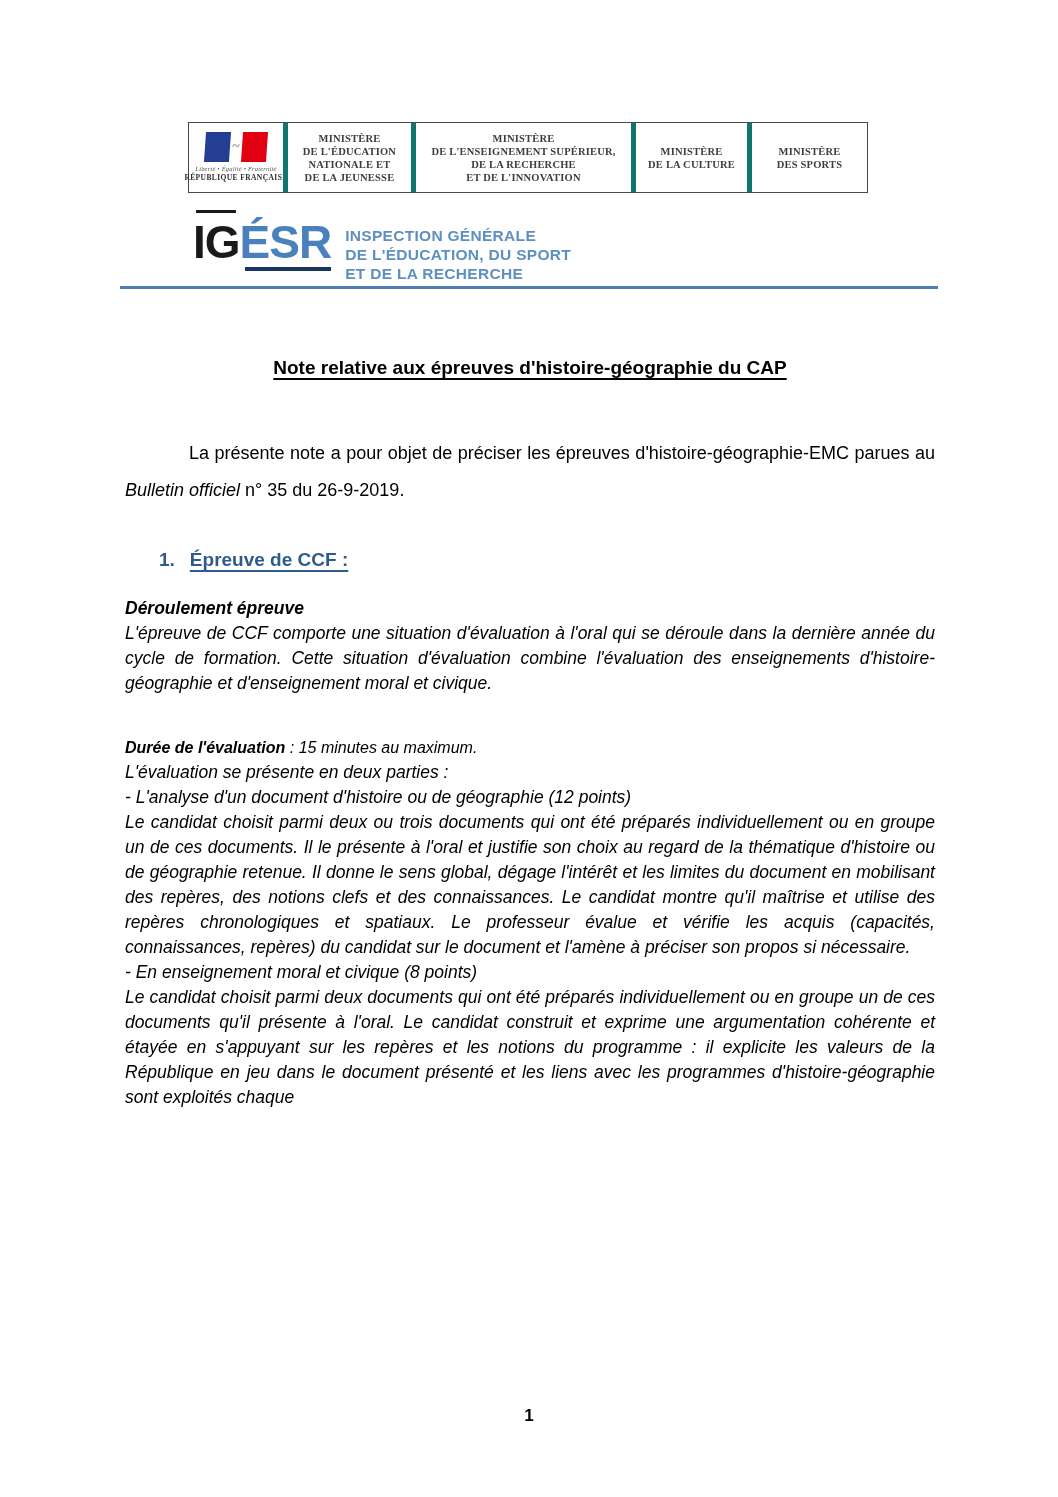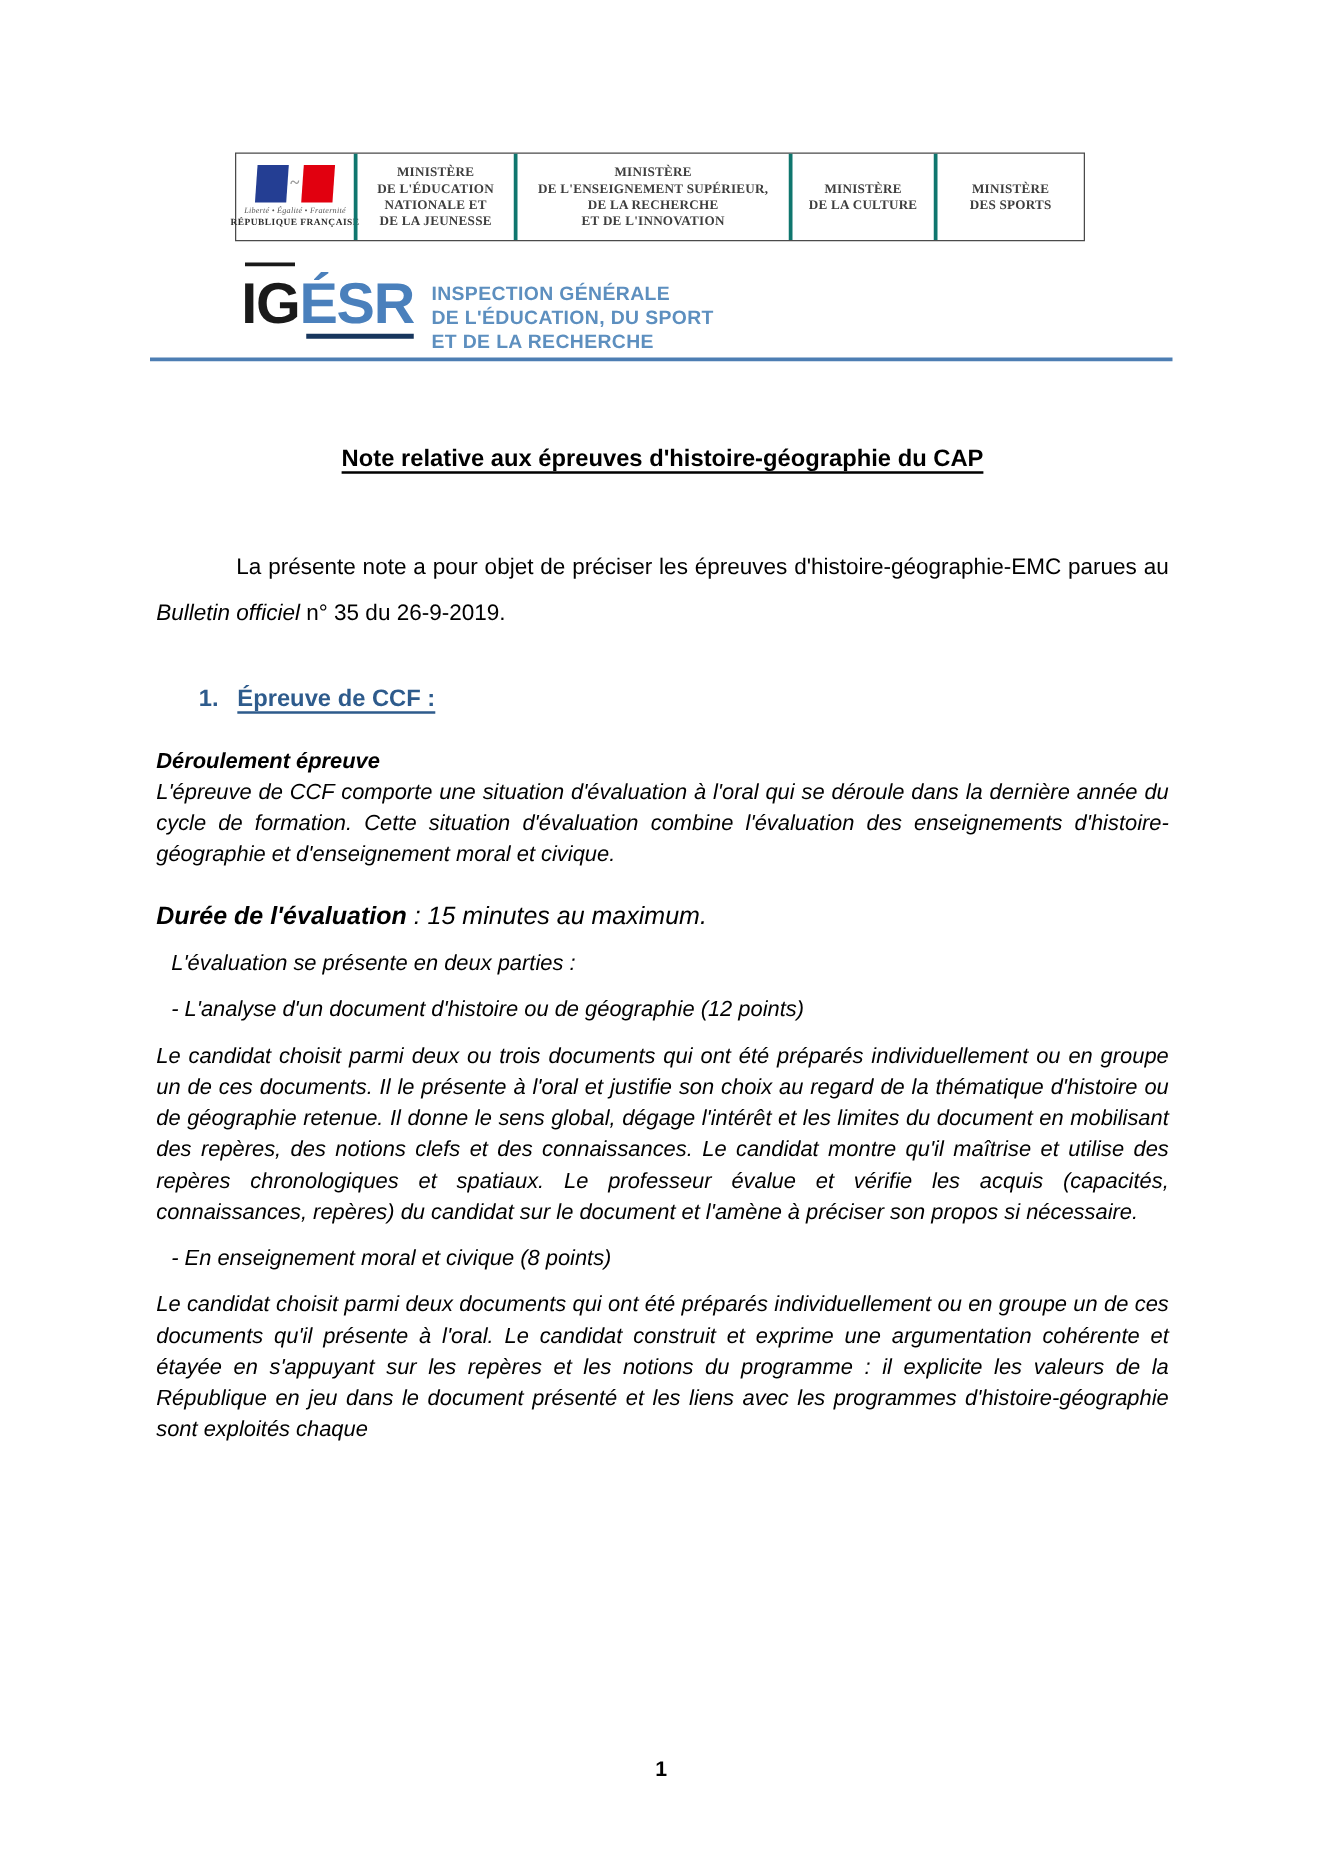--- a/index.html
+++ b/index.html
@@ -32,21 +32,21 @@
     text-align: center;
     font-family: "Liberation Serif", serif;
     font-size: 10.5px;
     line-height: 13px;
     font-weight: bold;
     color: #3d3d3d;
     letter-spacing: 0.2px;
     white-space: pre-line;
     box-sizing: border-box;
   }
-  .m-cell + .m-cell { border-left: 3px solid #0f766e; }
+  .m-cell + .m-cell { border-left: 5px solid #0f766e; }
   .m-logo { width: 94px; }
   .m-edu { width: 128px; }
   .m-sup { width: 220px; }
   .m-cul { width: 116px; }
   .m-spo { width: 120px; }
 
   .flag { display: flex; height: 30px; width: 62px; margin-bottom: 3px; }
   .flag-blue  { width: 25px; background: #243e93; transform: skewX(-4deg); }
   .flag-white { width: 12px; background: #fff; color:#9a9a9a; font-size:14px; line-height:30px; text-align:center; font-family:"Liberation Serif",serif; }
   .flag-red   { width: 25px; background: #e1000f; transform: skewX(-4deg); }
@@ -158,22 +158,22 @@
 
   .para {
     margin: 0;
     font-size: 17.5px;
     line-height: 25px;
     font-style: italic;
     text-align: justify;
   }
   .supports-para    { margin-top: 28px; }
   .deroulement-head { margin-top: 25px; font-size: 17.5px; line-height: 25px; }
-  .duree-line       { margin-top: 25px; font-size: 20px; line-height: 25px; font-style: italic; }
-  .plain-line       { margin: 12px; font-size: 17.5px; line-height: 25px; font-style: italic; }
+  .duree-line       { margin-top: 39px; font-size: 16px; line-height: 25px; font-style: italic; }
+  .plain-line       { margin: 0; font-size: 17.5px; line-height: 25px; font-style: italic; }
 
   .page-number {
     position: absolute;
     left: 0; top: 1406px;
     width: 100%;
     text-align: center;
     font-size: 17px;
     font-weight: bold;
   }
 </style>

